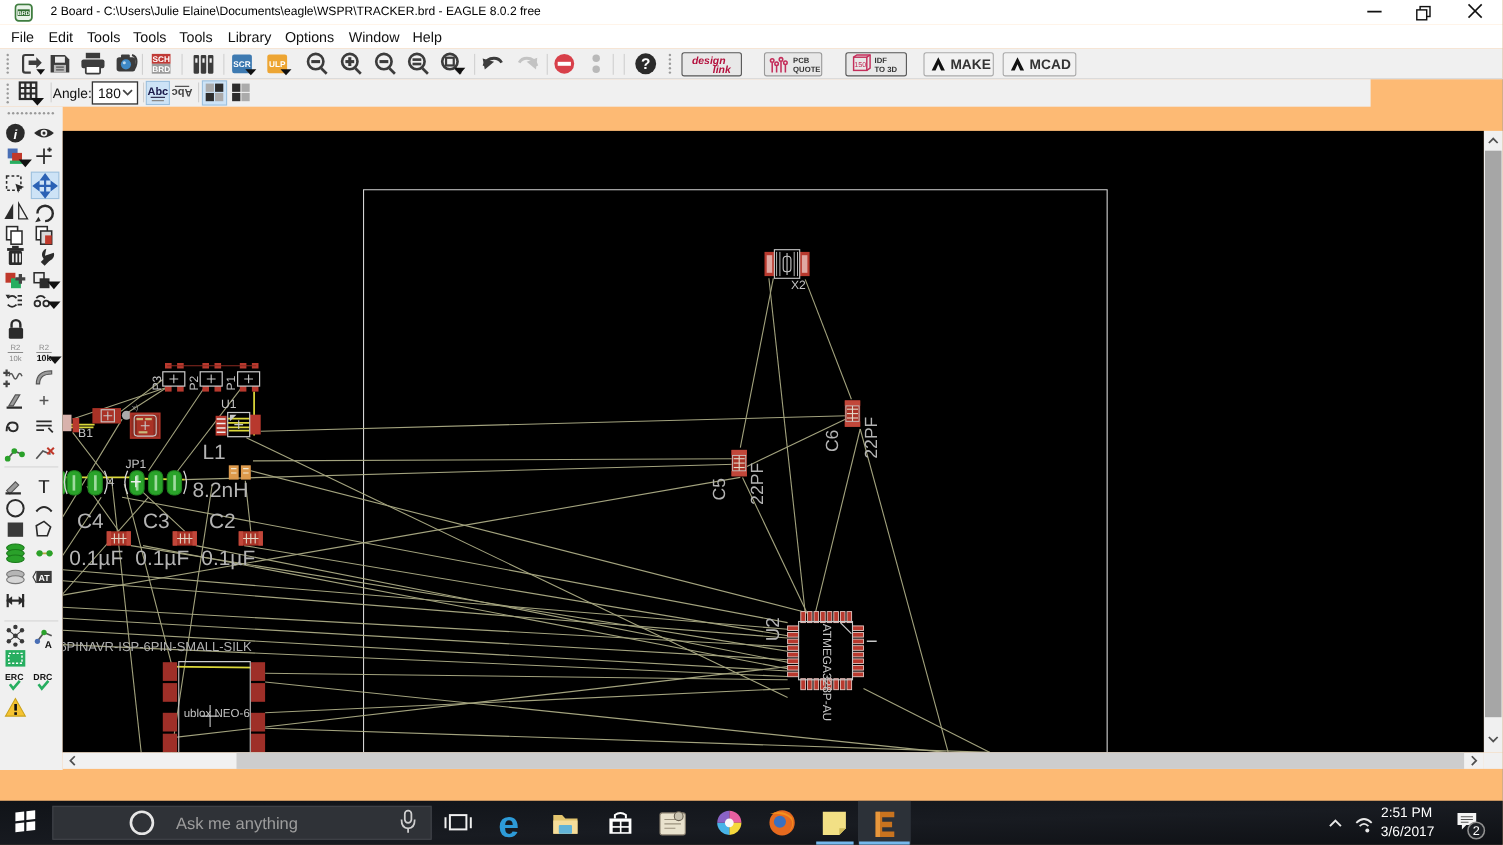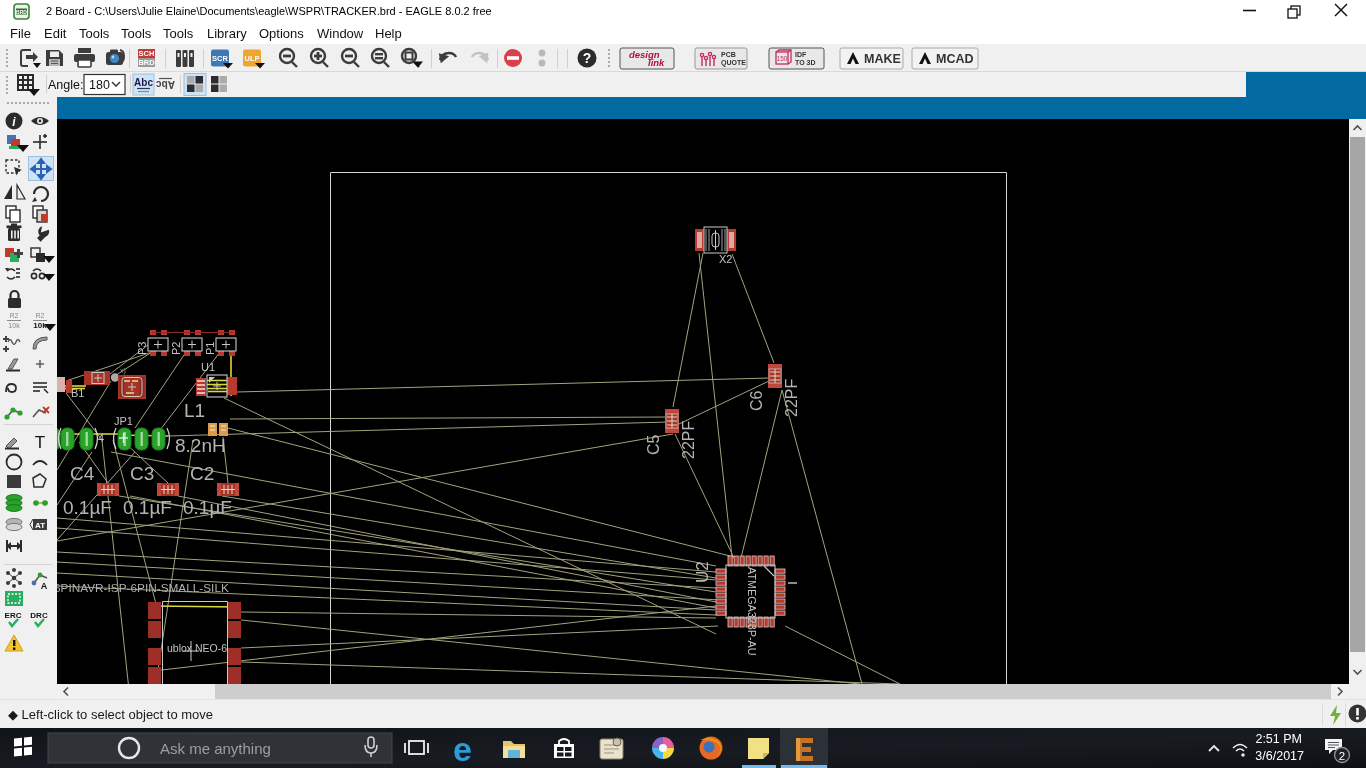--- a/index.html
+++ b/index.html
@@ -1,17 +1,17 @@
 <!DOCTYPE html>
 <html><head>
 <meta charset="utf-8">
 <style>
 * { margin:0; padding:0; box-sizing:border-box; }
 html,body { width:1366px; height:768px; overflow:hidden; font-family:"Liberation Sans", sans-serif; }
-#root { position:absolute; left:0; top:0; width:1366px; height:768px; background:#0369a1;text-decoration:underline; }
+#root { position:absolute; left:0; top:0; width:1366px; height:768px; background:#fdba74;text-decoration:underline; }
 .abs { position:absolute; }
 #titlebar { left:0; top:0; width:1366px; height:22px; background:#fff; }
 #title-text { left:46px; top:5px; font-size:11px; color:#000; }
 #menubar { left:0; top:22px; width:1366px; height:22px; background:#fff; }
 .menu-item { position:absolute; top:4px; font-size:13px; color:#111; }
 #tb1 { left:0; top:44px; width:1366px; height:28px; background:#f0f0f0; border-bottom:1px solid #d9d9d9; }
 #tb2 { left:0; top:72px; width:1246px; height:25px; background:#f0f0f0; }
 #cmdrow { left:0; top:97px; width:1366px; height:22px; background:#f0f0f0; }
 #palette { left:0; top:97px; width:57px; height:603px; background:#f0f0f0; }
 #canvas { left:57px; top:119px; width:1292px; height:565px; background:#000; overflow:hidden; }
@@ -768,33 +768,20 @@
     </svg>
   </div>
   <div class="abs" id="hscroll">
     <svg width="1292" height="15" viewBox="0 0 1292 15">
       <path d="M11 3.5 l-4 4 l4 4" stroke="#505050" stroke-width="1.6" fill="none"></path>
       <rect x="158" y="0" width="1116" height="15" fill="#cdcdcd"></rect>
       <path d="M1281 3.5 l4 4 l-4 4" stroke="#505050" stroke-width="1.6" fill="none"></path>
     </svg>
   </div>
   <div class="abs" id="corner"></div>
-  <div class="abs" id="statusbar">
-    <div class="abs" style="left:8px;top:7px;font-size:13px;color:#1a1a1a">◆ Left-click to select object to move</div>
-    <div class="abs" style="left:1322px;top:3px;width:1px;height:23px;background:#dcdcdc"></div>
-    <div class="abs" style="left:1345px;top:3px;width:1px;height:23px;background:#dcdcdc"></div>
-    <svg class="abs" style="left:1327px;top:4px" width="17" height="22" viewBox="0 0 17 22">
-      <path d="M10 1 L3 12 L8 12 L6 21 L14 9 L9 9 Z" fill="#6eb23c"></path>
-    </svg>
-    <svg class="abs" style="left:1348px;top:4px" width="19" height="19" viewBox="0 0 19 19">
-      <circle cx="9.5" cy="9.5" r="9" fill="#333"></circle>
-      <rect x="8.2" y="4" width="2.6" height="7.5" fill="#fff"></rect>
-      <rect x="8.2" y="13" width="2.6" height="2.6" fill="#fff"></rect>
-    </svg>
-  </div>
   <div class="abs" id="taskbar">
     
     <svg width="1366" height="40" viewBox="0 0 1366 40">
       <defs>
         <linearGradient id="tbsheen" x1="0" y1="0" x2="1" y2="1">
           <stop offset="0" stop-color="#101318"></stop>
             <stop offset="0.55" stop-color="#181b21"></stop>
             <stop offset="1" stop-color="#0e1014"></stop>
         </linearGradient>
       </defs>

